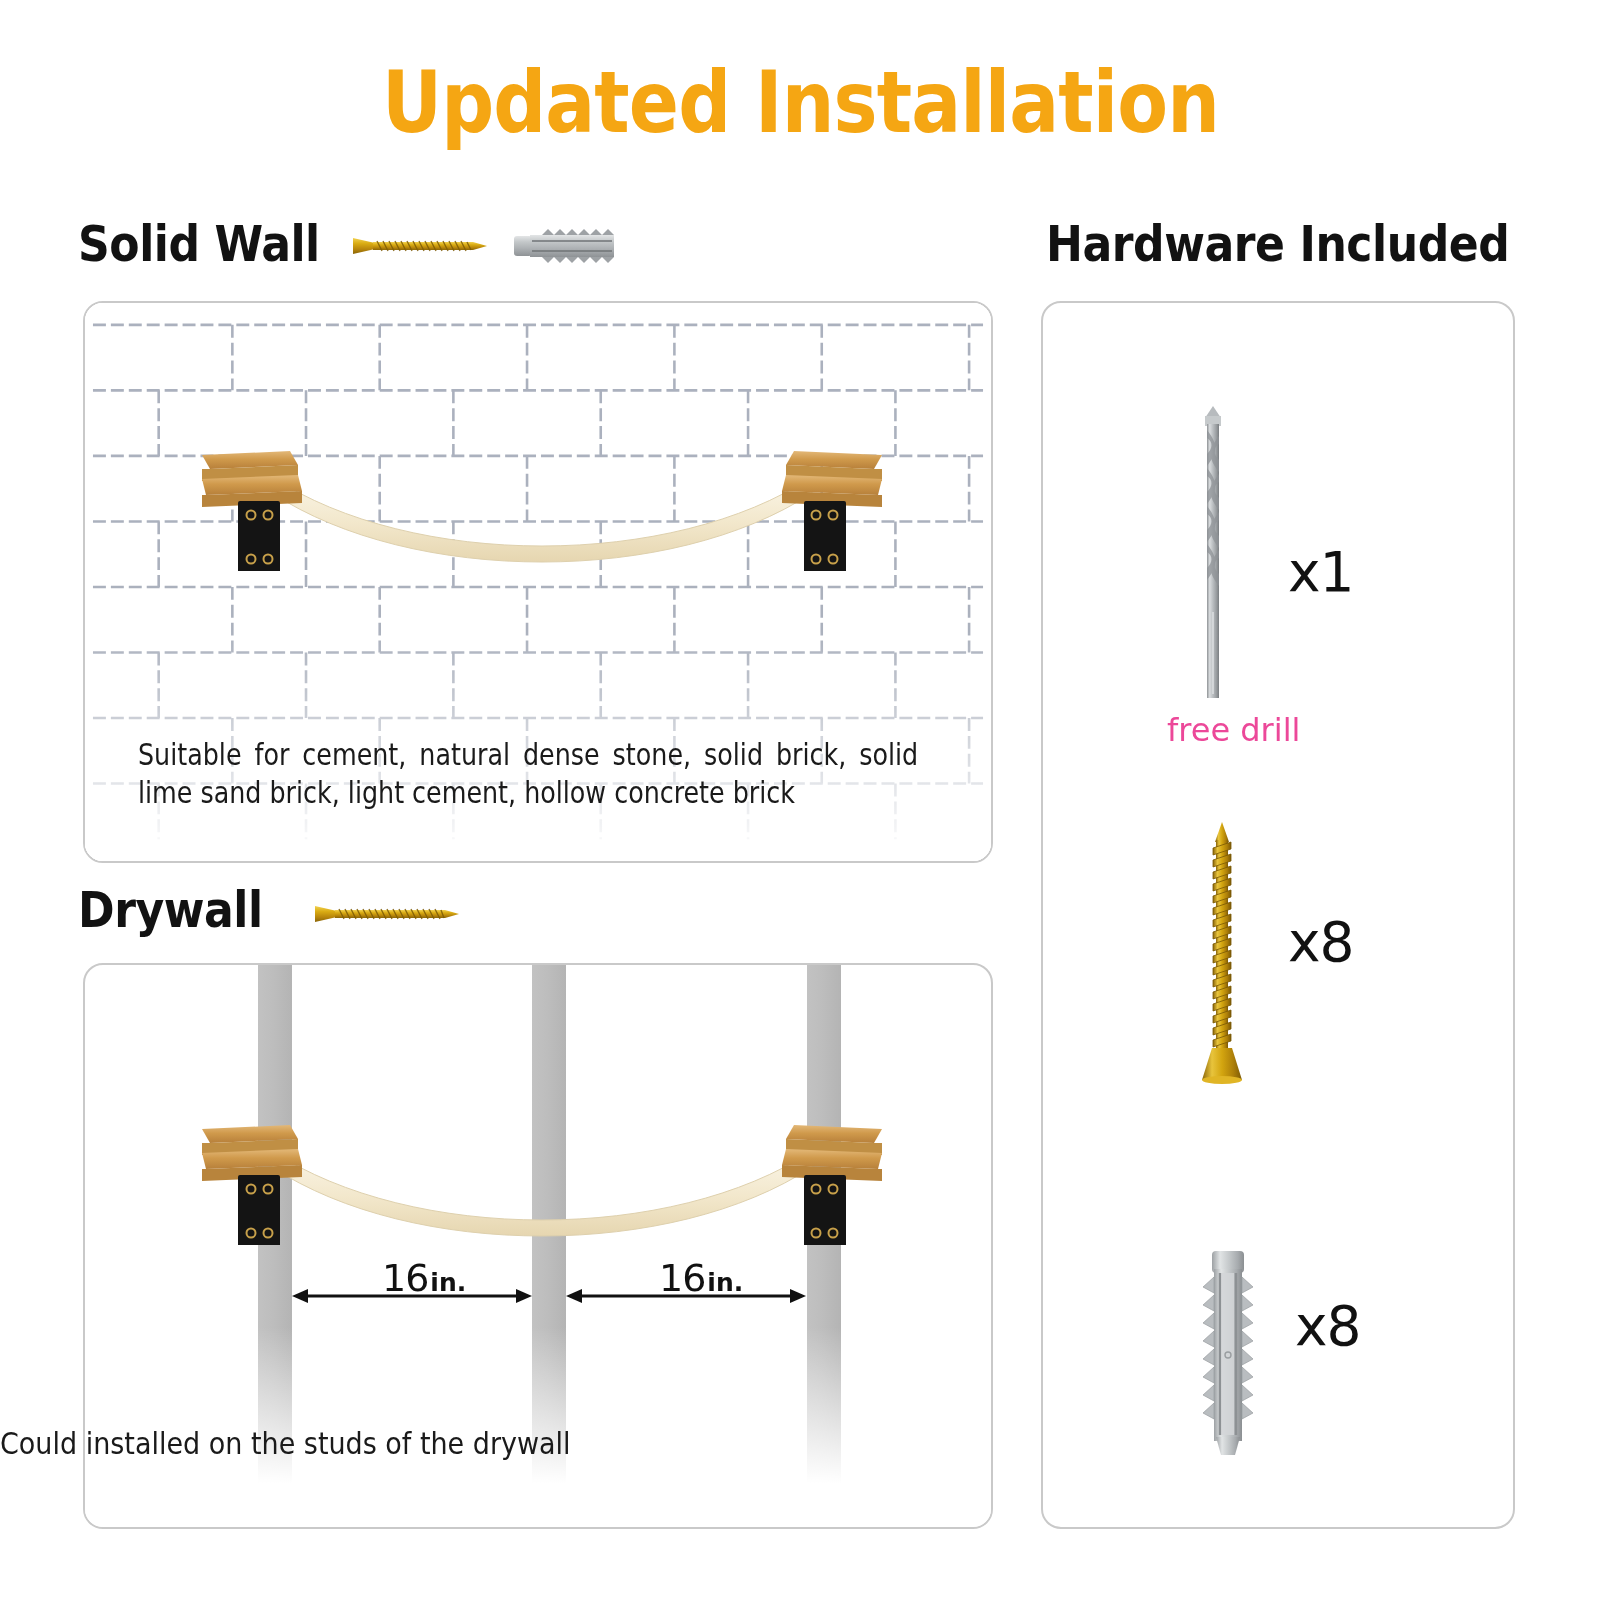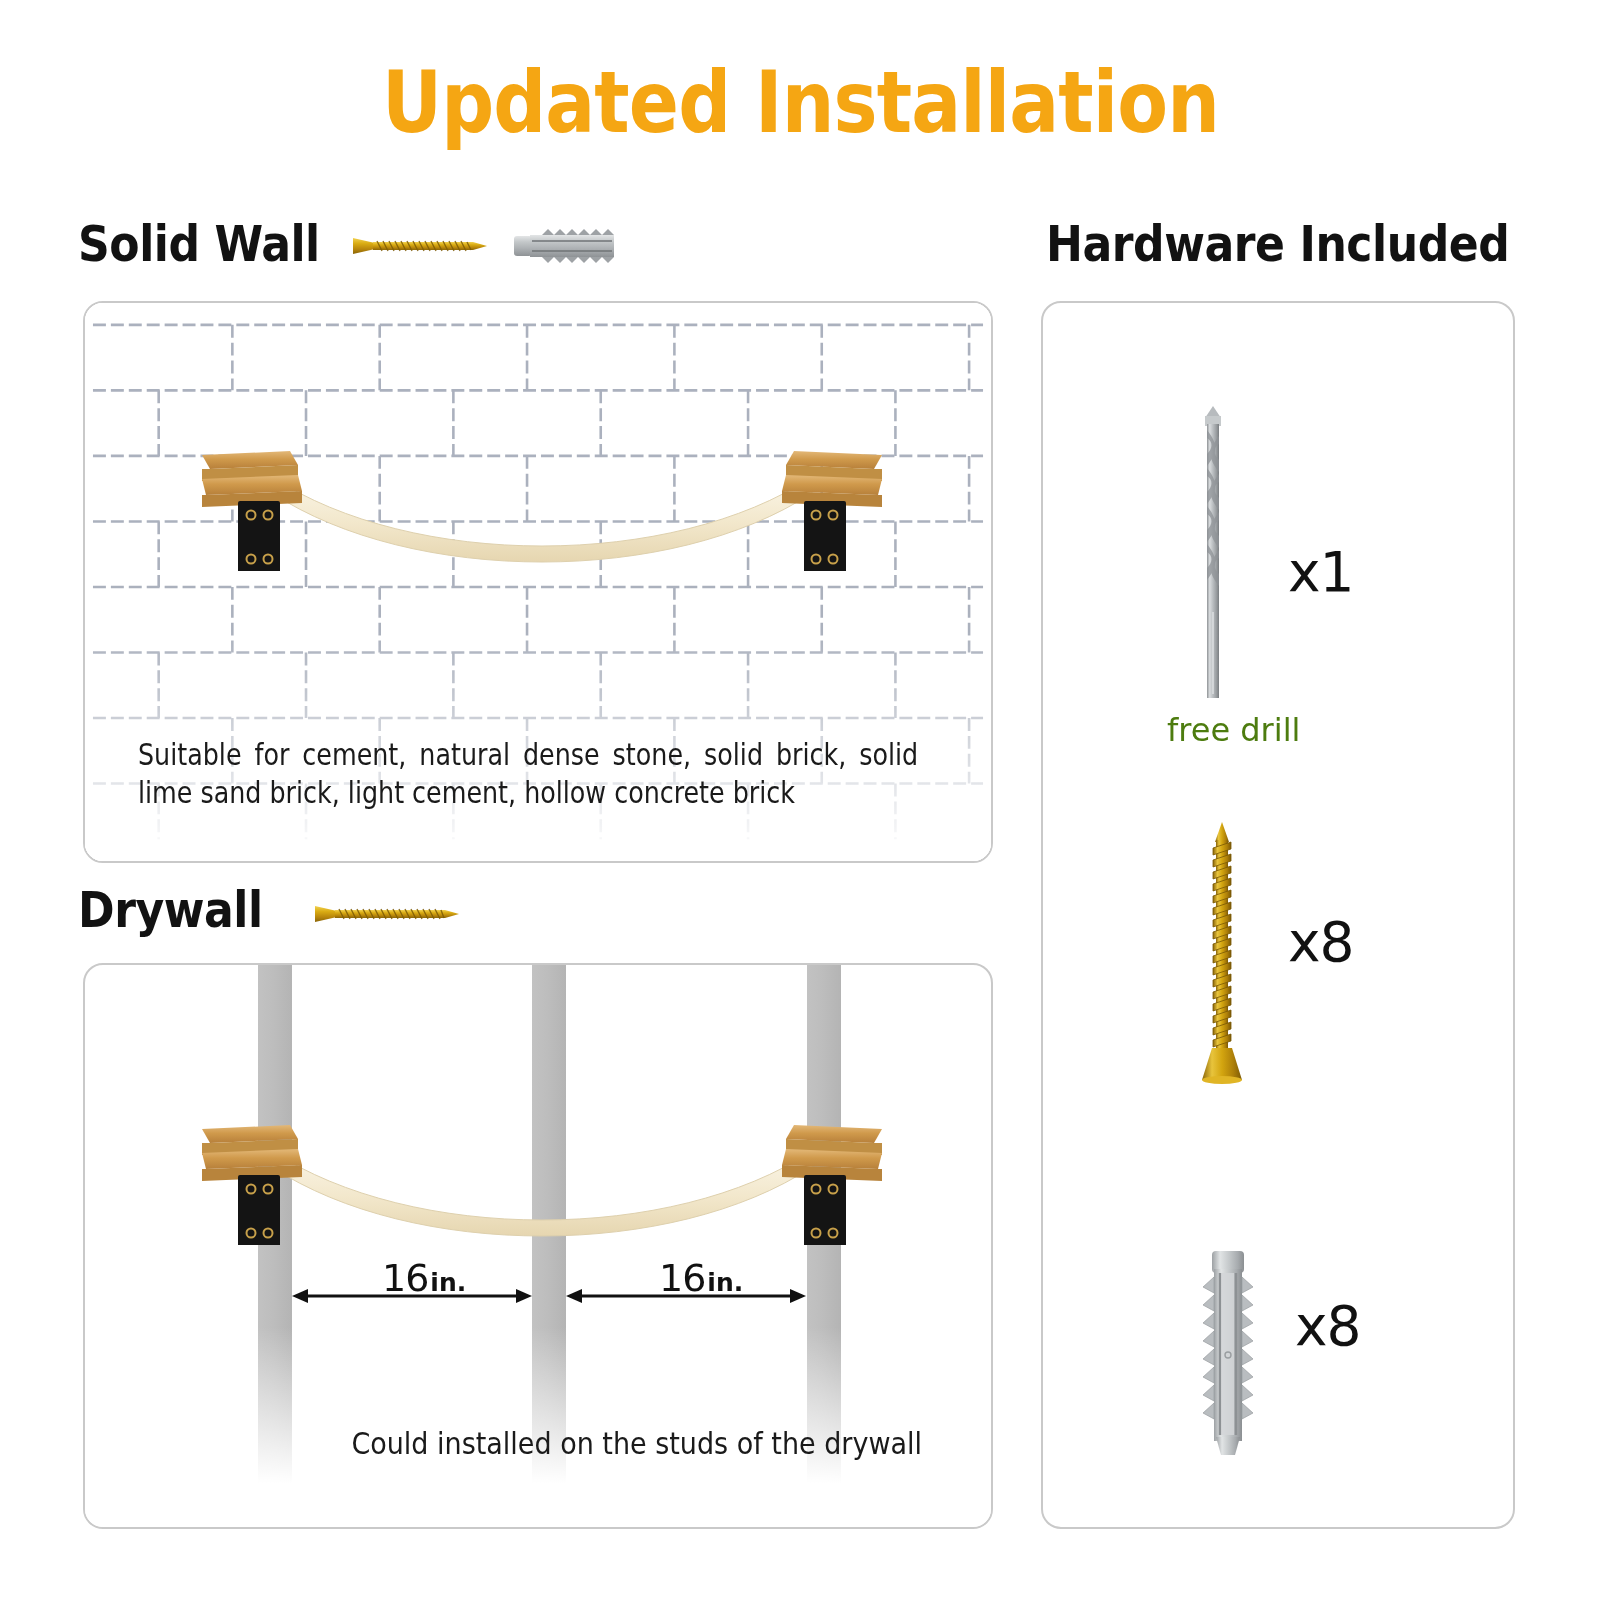--- a/index.html
+++ b/index.html
@@ -100,23 +100,22 @@
     color: #1a1a1a;
     transform: scaleX(0.94);
     transform-origin: left top;
   }
   #solid-wall-caption {
     left: 138px; top: 736px; width: 830px;
     text-align: justify;
   }
   #drywall-caption {
     left: 0; top: 1425px; width: 906px;
-    text-align: right;
+    text-align: left;
     transform: none;
-    margin-left: 16px;
   }
   .dim-label {
     position: absolute;
     white-space: nowrap;
     font-family: "DejaVu Sans", sans-serif;
     color: #111;
   }
   .dim-label .num { font-weight: normal; font-size: 38px; letter-spacing: -1px; }
   .dim-label .unit { font-weight: bold; font-size: 25px; margin-left: 2px; }
   #dim-left-label  { left: 382px; top: 1256px; }
@@ -139,21 +138,21 @@
     position: absolute;
     font-family: "DejaVu Sans", sans-serif;
     font-size: 55px;
     color: #111;
     letter-spacing: -1px;
   }
   .hw-caption {
     position: absolute;
     font-family: "DejaVu Sans", sans-serif;
     font-size: 32px;
-    color: #4d7c0f;
+    color: #ec4899;
     white-space: nowrap;
   }
 
   #hw-drill-art    { left: 1196px; top: 406px; }
   #hw-drill-qty    { left: 1288px; top: 540px; }
   #hw-drill-label  { left: 1167px; top: 711px; }
 
   #hw-screw-art    { left: 1200px; top: 822px; }
   #hw-screw-qty    { left: 1288px; top: 910px; }
 

